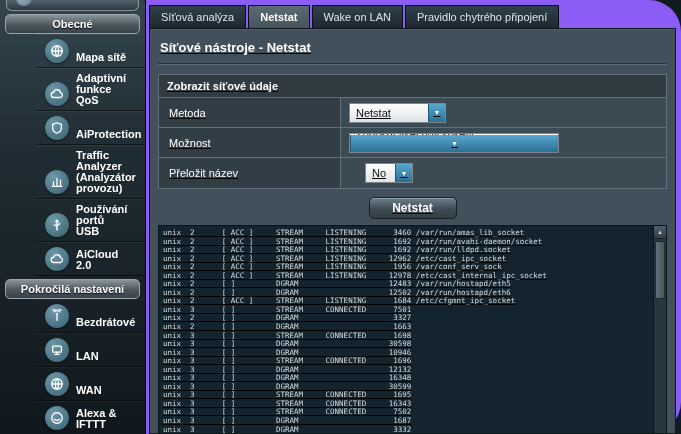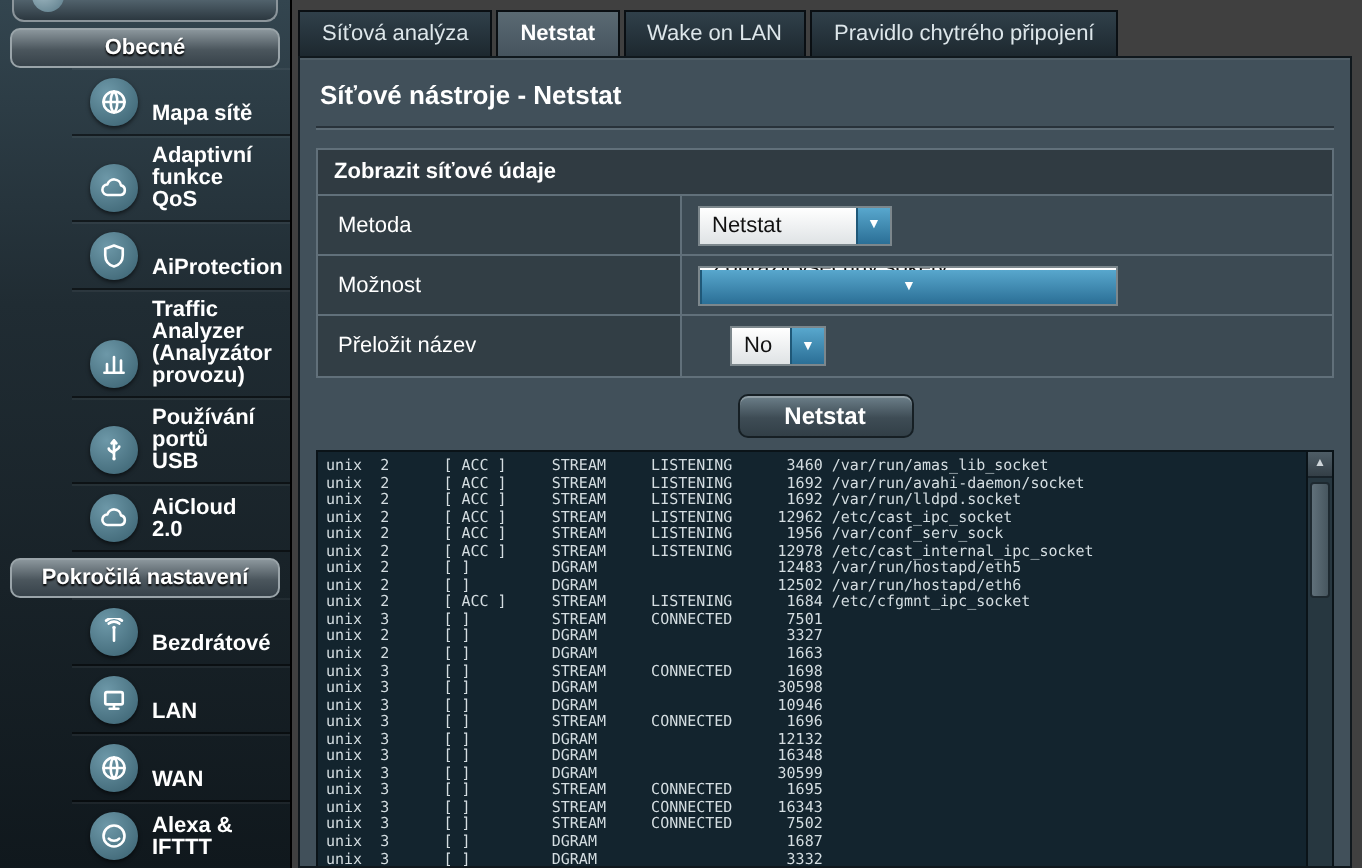--- a/index.html
+++ b/index.html
@@ -1,18 +1,18 @@
 <!DOCTYPE html>
 <html lang="cs"><head>
 <meta charset="utf-8">
 <style>
   *{margin:0;padding:0;box-sizing:border-box;}
   html,body{width:681px;height:434px;overflow:hidden;background:#0f1a21;
     font-family:"Liberation Sans",sans-serif;}
-  .page{position:relative;width:681px;height:434px;background:#404040;}
+  .page{position:relative;width:681px;height:434px;background:#8b5cf6;border-radius:32px;}
 
   
   .sidebar{position:absolute;left:0;top:0;width:146px;height:434px;
     background:linear-gradient(180deg,#33454f 0%,#202c33 35%,#10181d 100%);
     border-right:1px solid #000;}
   .side-top-partial{height:11px;margin:0 6px;border:1px solid #8b959b;border-top:none;
     border-radius:0 0 6px 6px;background:linear-gradient(180deg,#51626c,#2c3840);
     position:relative;overflow:hidden;cursor:pointer;}
   .side-top-partial .mini-circle{position:absolute;left:9px;top:-10px;width:16px;height:16px;
     border-radius:50%;background:radial-gradient(circle at 35% 30%,#a9c0c9,#577886);}
@@ -35,21 +35,21 @@
   .content{position:absolute;left:149px;top:0;width:532px;height:383px;}
   .tabbar{display:flex;margin-top:5px;height:23px;}
   .tab{padding:0 11px;display:flex;align-items:center;white-space:nowrap;
     background:linear-gradient(180deg,#30404a,#1d282f);
     border:1px solid #0a0f13;border-bottom:none;color:#dde6ea;font-size:11px;cursor:pointer;}
   .tab + .tab{margin-left:2px;}
   .tab.active{background:linear-gradient(180deg,#5a6a73,#46545e);color:#fff;font-weight:bold;}
 
   .panel{position:absolute;left:0;top:28px;width:527px;height:406px;
     background:#41505a;border:1px solid #10181d;overflow:hidden;
-    box-shadow:inset 0 1px 0 rgba(255,255,255,.08);}
+    box-shadow:inset 0 1px 0 rgba(255,255,255,.08);text-decoration:underline;}
   .page-title{padding:11px 10px 8px;font-size:13px;font-weight:bold;color:#fff;}
   .title-divider{margin:0 8px;height:2px;border-top:1px solid #28323a;
     border-bottom:1px solid #5c6b75;}
 
   .form-table{margin:9px 8px 0;border:1px solid #61707a;background:rgba(0,0,0,0.07);}
   .form-head{padding:5px 8px;font-size:11px;color:#fff;font-weight:bold;
     background:rgba(0,0,0,0.20);border-bottom:1px solid #61707a;}
   .form-row{display:flex;border-bottom:1px solid #61707a;height:30px;}
   .form-row:last-child{border-bottom:none;gap:16px;}
   .form-label{flex:0 0 182px;display:flex;align-items:center;padding-left:10px;

